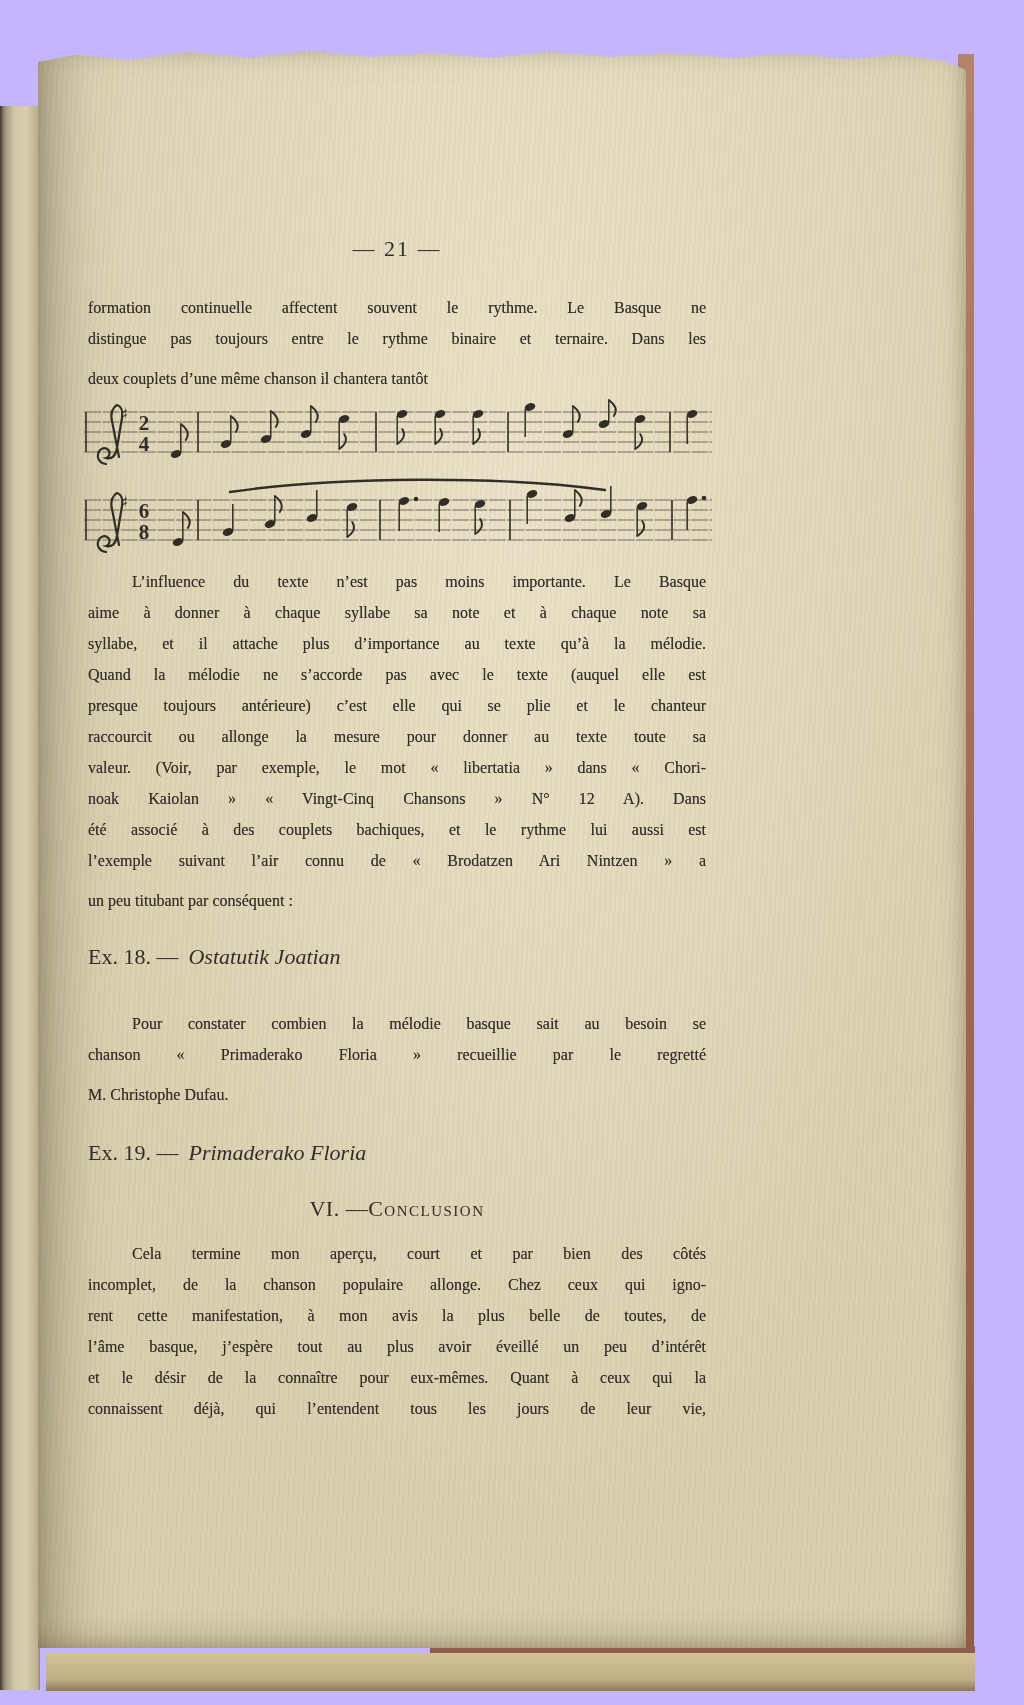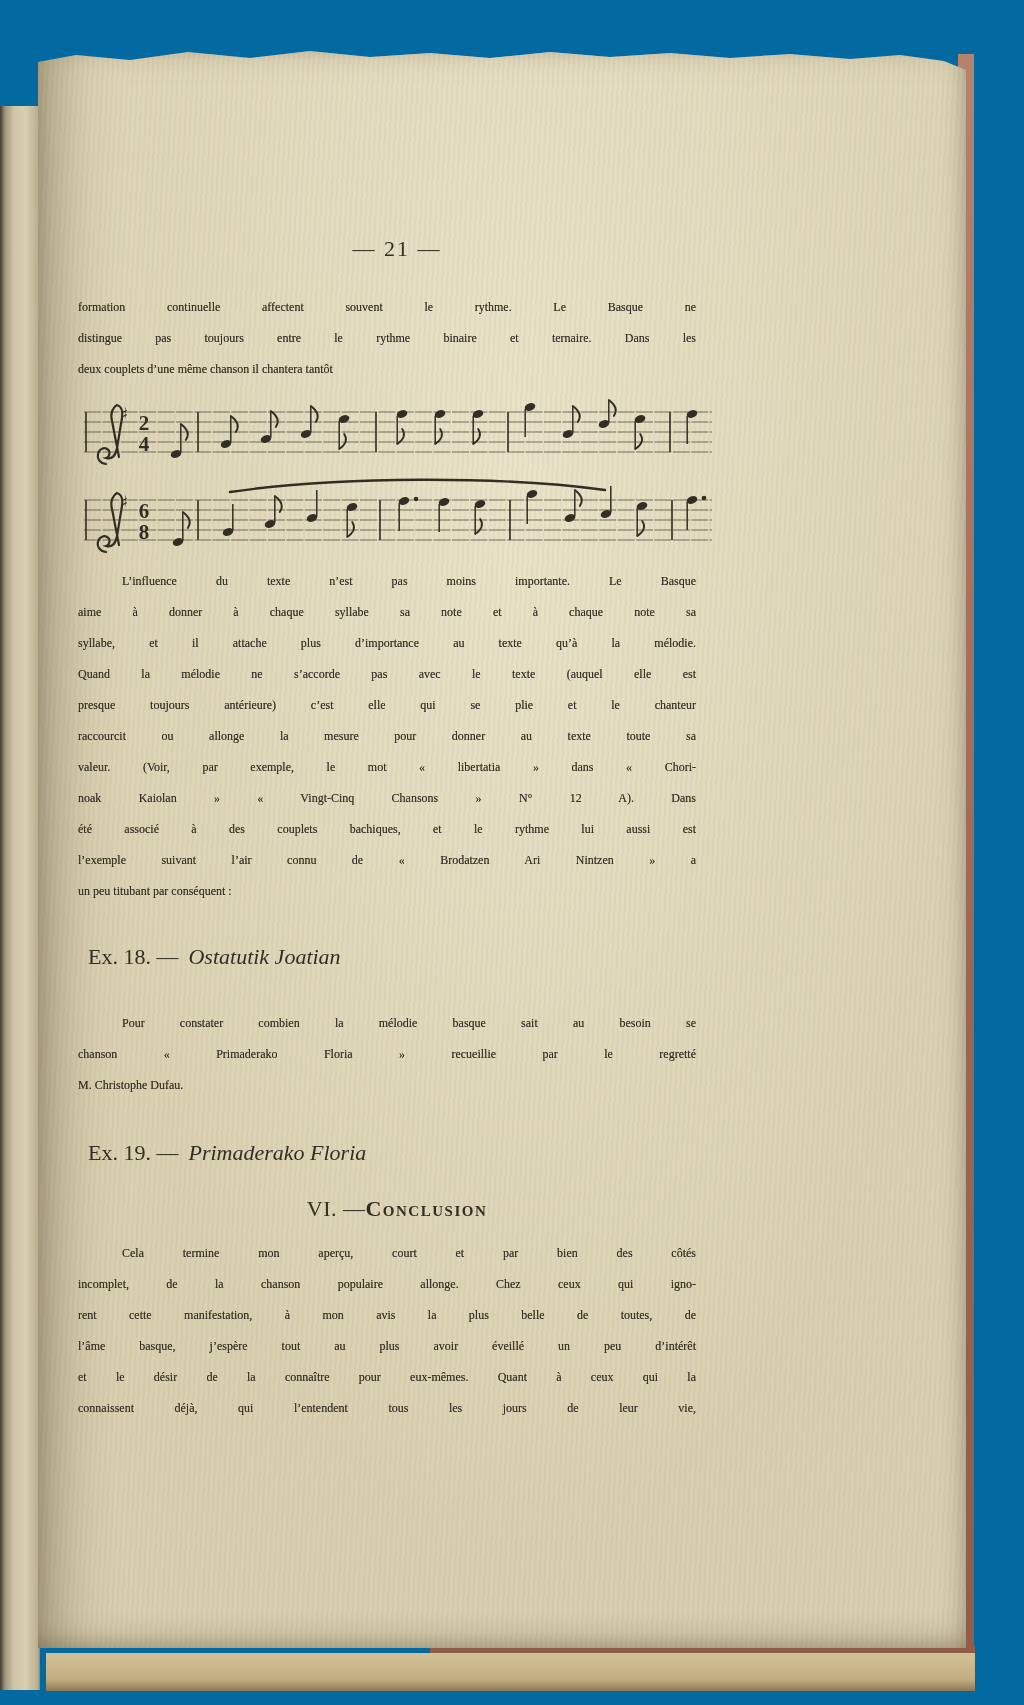--- a/index.html
+++ b/index.html
@@ -1,18 +1,18 @@
 <!DOCTYPE html>
 <html><head>
 <meta charset="utf-8">
 <style>
   html,body{margin:0;padding:0;background:#000;}
   .stage{
     position:relative;width:1024px;height:1705px;overflow:hidden;
-    background:#0369a1;
+    background:#c4b5fd;
     font-family:"Liberation Serif", serif;
   }
   
   .adjacent-page{
     position:absolute;left:0;top:106px;width:40px;height:1584px;
     background:linear-gradient(90deg,#3f3a2e 0px,#9d947b 5px,#cfc6a8 14px,#d8cfb1 26px,#b9ae8d 38px,#8a8066 40px);
   }
   
   .cover-edge{
     position:absolute;left:958px;top:54px;width:16px;height:1600px;
@@ -40,38 +40,38 @@
       inset 0 -18px 30px -16px rgba(90,72,45,.4),
       inset 0 14px 22px -12px rgba(90,72,45,.3);
     clip-path:polygon(0px 16px,38px 9px,92px 14px,150px 6px,212px 12px,272px 5px,332px 11px,392px 7px,452px 12px,512px 6px,572px 11px,632px 7px,692px 12px,752px 8px,812px 13px,862px 9px,906px 15px,928px 24px,928px 1602px,0px 1602px);
     color:#332e25;
   }
   .page-number{
     position:absolute;left:50px;top:190px;width:618px;text-align:center;
     font-size:22px;letter-spacing:2px;
   }
   .para{
-    position:absolute;left:40px;width:618px;
-    font-size:12px;line-height:31px;
+    position:absolute;left:50px;width:618px;
+    font-size:16px;line-height:31px;
     text-shadow:0 0 .5px rgba(51,46,37,.55);
   }
   .tline{white-space:nowrap;text-align:justify;text-align-last:justify;}
-  .tline-last{text-align-last:left;}
+  .tline-last{text-align-last:left;margin-top:9px;}
   .para-indent .tline:first-child{padding-left:44px;}
   .ex-heading{
     position:absolute;left:50px;width:618px;text-align:left;
     font-size:22px;
   }
   .ex-heading .ex-prefix{margin-right:10px;}
   .ex-heading .ex-title{font-style:italic;}
   .section-heading{
     position:absolute;left:50px;width:618px;text-align:center;
     font-size:22px;letter-spacing:.5px;
   }
-  .section-heading .sec-title{font-variant:small-caps;letter-spacing:1.5px;font-weight:bold;}
+  .section-heading .sec-title{font-variant:small-caps;letter-spacing:1.5px;}
   .music{position:absolute;left:42px;}
   .music .sl{stroke:#574f3f;stroke-width:1.1;opacity:.8;stroke-dasharray:17 1.4;}
   .music .bar{stroke:#3a342a;stroke-width:1.7;}
   .music .stem{stroke:#332e25;stroke-width:1.5;}
   .music .head{fill:#332e25;}
   .music .flag{fill:none;stroke:#332e25;stroke-width:1.9;stroke-linecap:round;}
   .music .clef{fill:none;stroke:#332e25;stroke-width:2.2;stroke-linecap:round;}
   .music .tsig{font:700 21px "Liberation Serif",serif;fill:#332e25;text-anchor:middle;}
   .music .msym{font:17px "DejaVu Sans",sans-serif;fill:#332e25;}
 </style>

